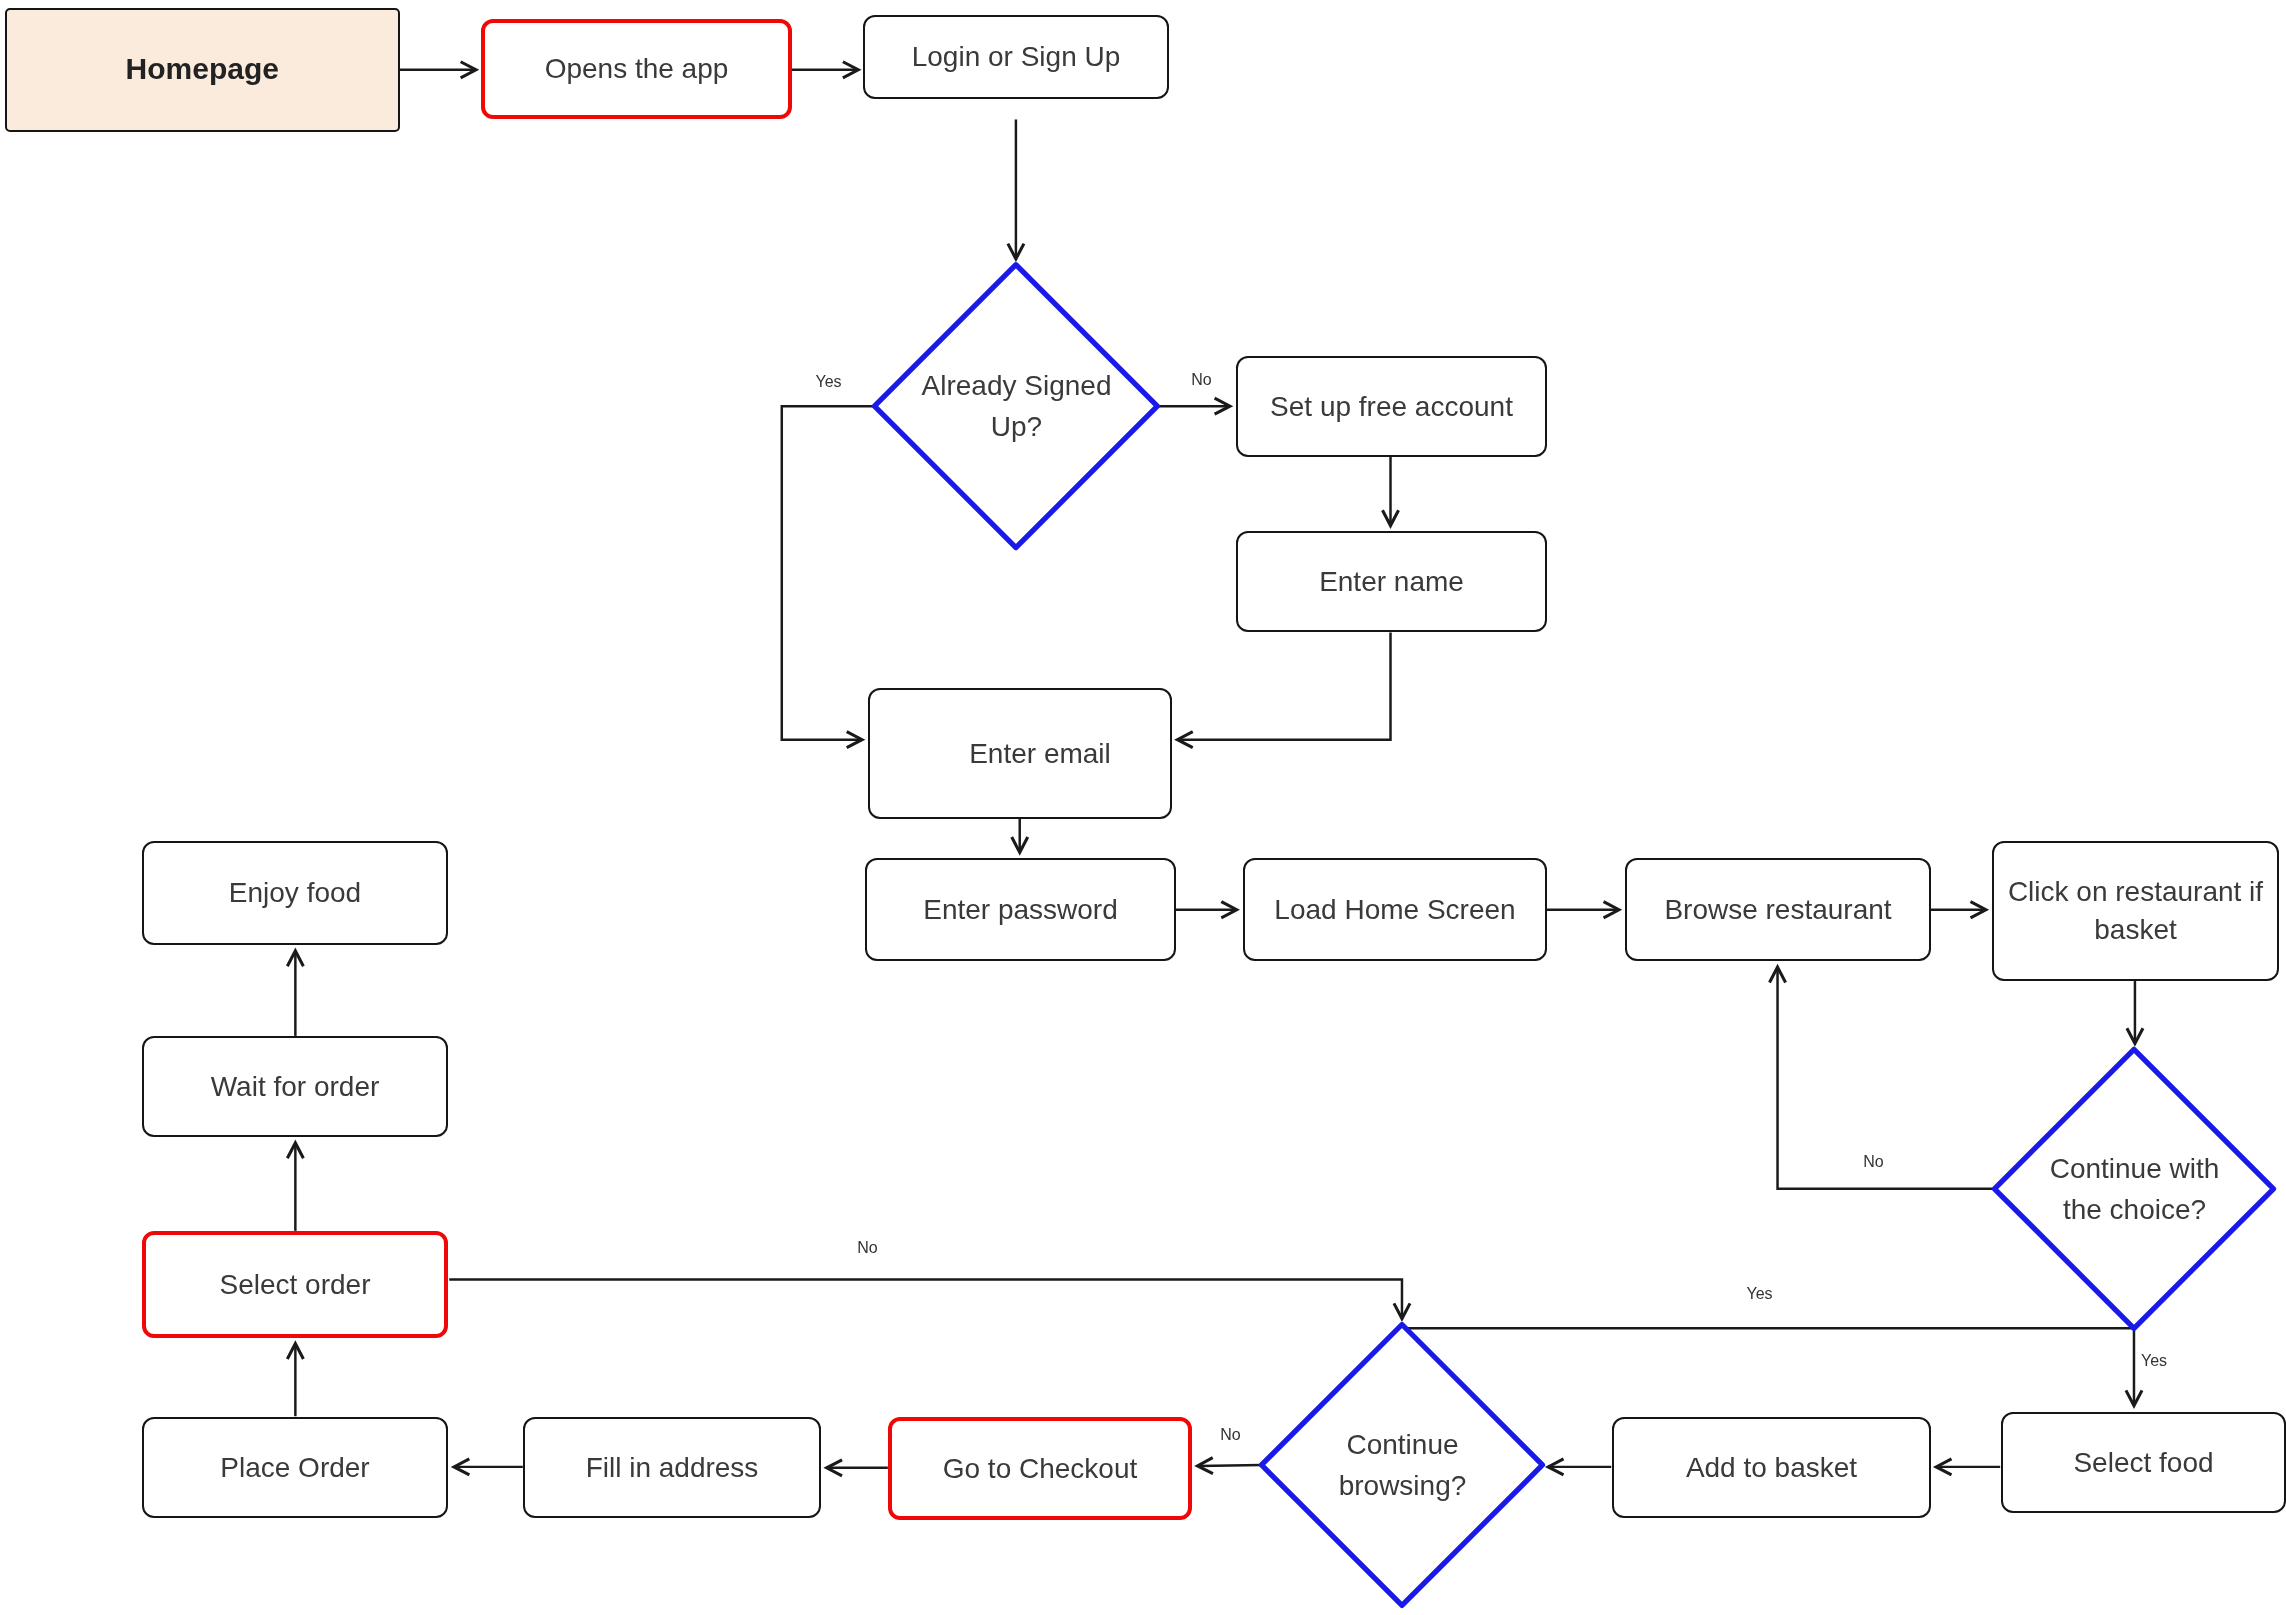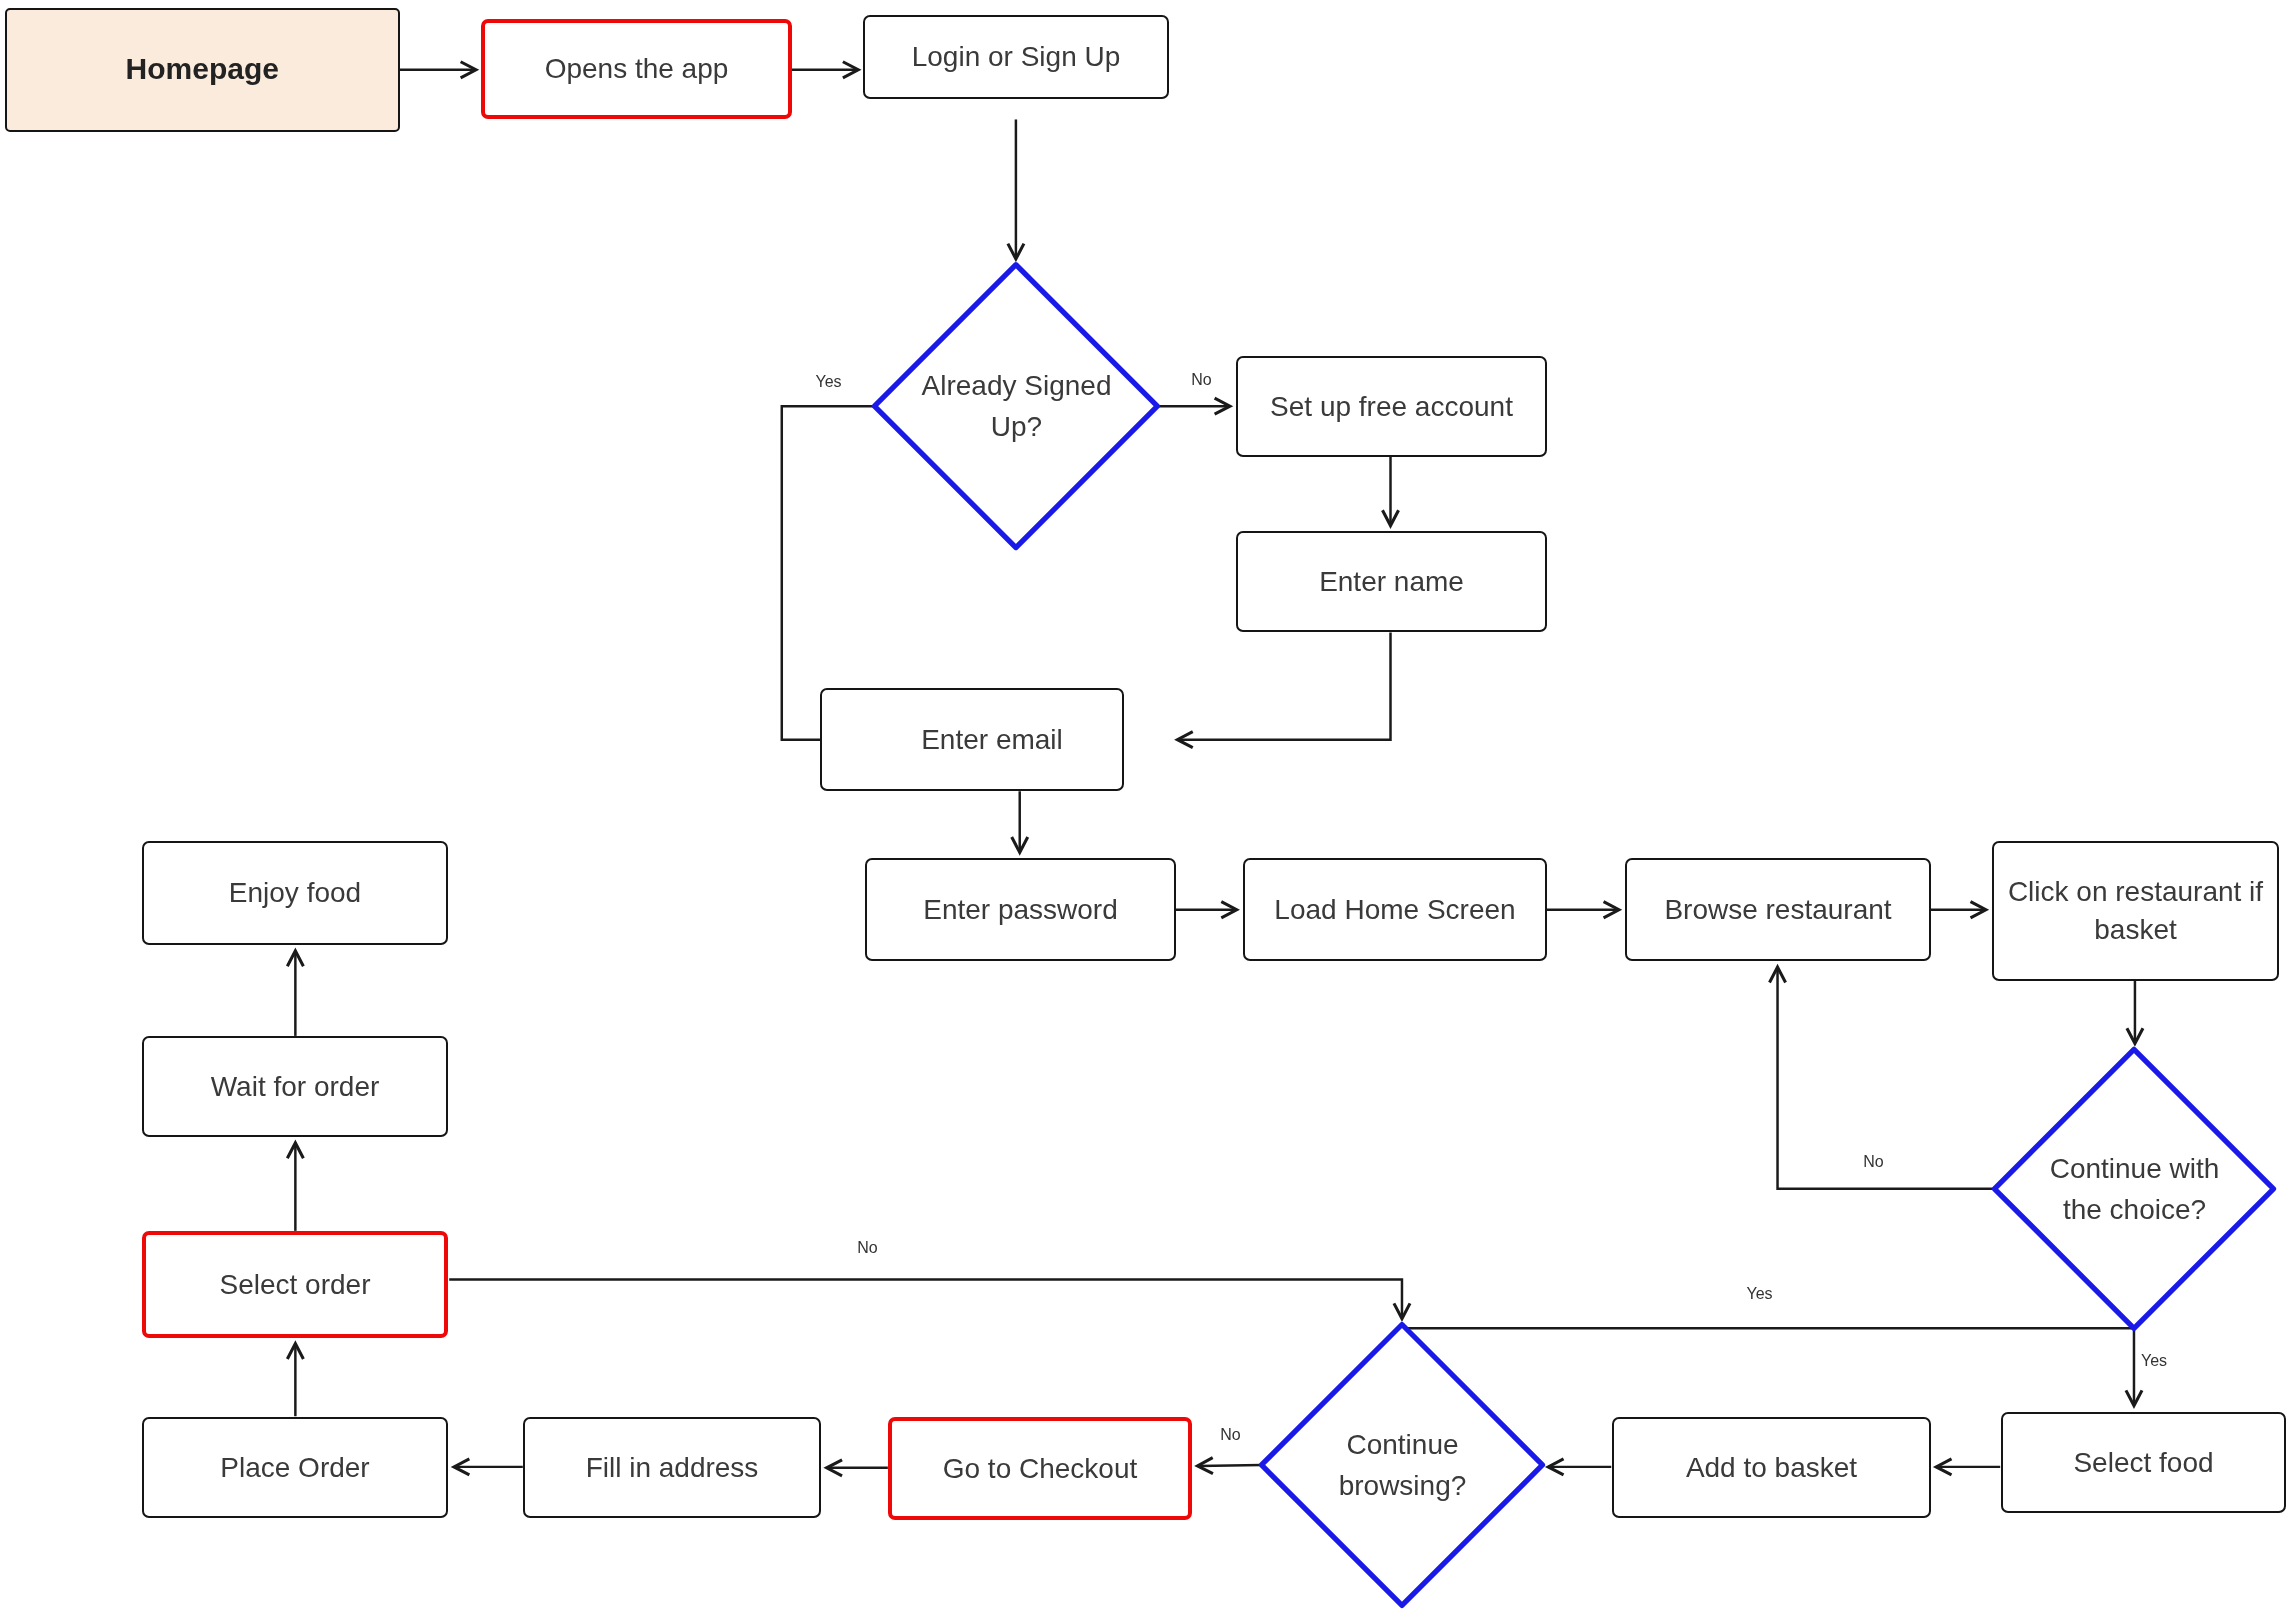--- a/index.html
+++ b/index.html
@@ -15,21 +15,21 @@
   #canvas{
     position:relative;width:2286px;height:1615px;background:var(--bg);
     overflow:hidden;font-family:"Liberation Sans","DejaVu Sans",sans-serif;
   }
   #wires{position:absolute;left:0;top:0;width:100%;height:100%;}
   .edge{fill:none;stroke:var(--line);stroke-width:2.6px;}
   .diamond{fill:#ffffff;stroke:var(--decision-border);stroke-width:5.5px;stroke-linejoin:round;}
   .node{
     position:absolute;box-sizing:border-box;display:flex;flex-direction:column;
     align-items:center;justify-content:center;text-align:center;
-    background:#fff;border:2.4px solid var(--node-border);border-radius:7px;
+    background:#fff;border:2.4px solid var(--node-border);border-radius:12px;
     font-size:28px;color:var(--text);line-height:1.35;
   }
   .node.start{
     background:var(--start-fill);border-radius:5px;font-weight:bold;
     color:#222222;font-size:30px;
   }
   .node.highlight{border:4.3px solid var(--highlight-border);}
   .diamond-label{
     position:absolute;display:flex;flex-direction:column;align-items:center;
     justify-content:center;text-align:center;font-size:28px;color:var(--text);
@@ -100,21 +100,21 @@
   </div>
 
   <div class="node" style="left:1236px;top:356px;width:311px;height:101px;">
     <span>Set up free account</span>
   </div>
 
   <div class="node" style="left:1236px;top:531px;width:311px;height:101px;">
     <span>Enter name</span>
   </div>
 
-  <div class="node" style="left:820px;top:688px;width:304px;height:103px;padding-left:40px;">
+  <div class="node" style="left:868px;top:688px;width:304px;height:131px;padding-left:40px;">
     <span>Enter email</span>
   </div>
 
   <div class="node" style="left:865px;top:858px;width:311px;height:103px;">
     <span>Enter password</span>
   </div>
 
   <div class="node" style="left:1243px;top:858px;width:304px;height:103px;">
     <span>Load Home Screen</span>
   </div>

